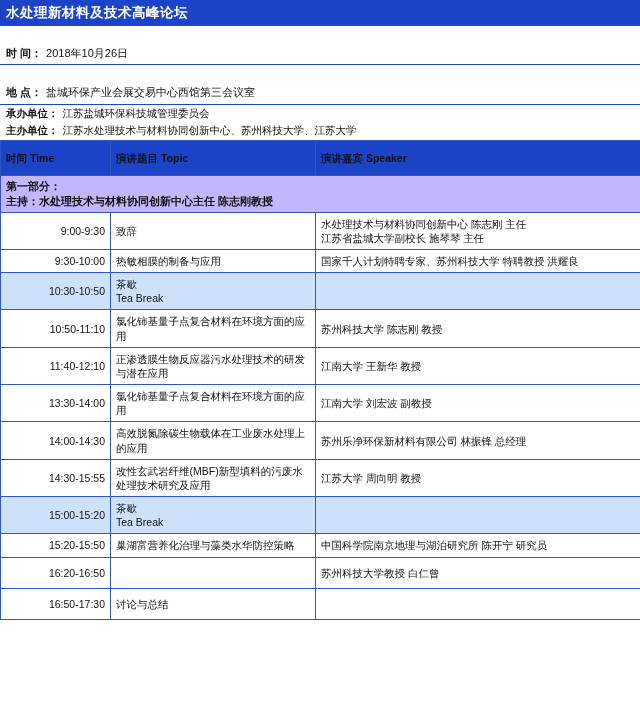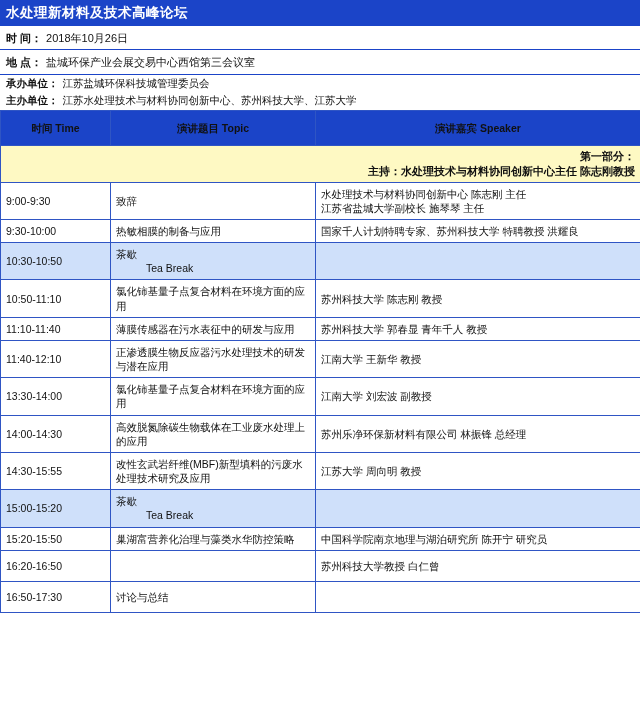--- a/index.html
+++ b/index.html
@@ -31,21 +31,21 @@
     padding-left: 6px;
     letter-spacing: 0.5px;
   }
   .meta-block {
     padding: 0;
     background: #ffffff;
   }
   .meta-row {
     font-size: 11px;
     color: #111111;
-    padding: 5px 6px 4px 6px;
+    padding: 20px 6px 4px 6px;
     line-height: 1.3;
     display: flex;
     align-items: baseline;
   }
   .meta-row .label {
     font-weight: bold;
     white-space: nowrap;
     margin-right: 4px;
   }
   .meta-row .value {
@@ -72,51 +72,51 @@
     font-size: 10.5px;
     padding: 4px 5px;
     line-height: 1.35;
     color: #111111;
   }
   thead th {
     background: #1b44c8;
     color: #ffffff;
     font-weight: bold;
     font-size: 11.5px;
-    text-align: center;
+    text-align: left;
     height: 26px;
   }
   col.c-time { width: 110px; }
   col.c-topic { width: 205px; }
   col.c-speaker { width: 325px; }
   td.time {
-    text-align: left;
+    text-align: right;
     white-space: nowrap;
   }
   td.topic, td.speaker {
     text-align: left;
   }
   tr.section td {
-    background: #fef9c3;
-    text-align: right;
+    background: #c4b5fd;
+    text-align: left;
     font-weight: bold;
     font-size: 11px;
     padding: 3px 5px;
   }
   tr.section td .line2 {
     font-weight: bold;
   }
   tr.break td {
     background: #cfe0fa;
   }
   tr.break td.time, tr.break td.topic {
     background: #cfe0fa;
   }
   .break-cn { display: block; }
-  .break-en { display: block; margin-left: 30px; }
+  .break-en { display: block; }
   .empty-cell { height: 22px; }
 </style>
 </head>
 <body>
 
 <div class="page">
 
   <div class="title-bar">
     <span>水处理新材料及技术高峰论坛</span>
   </div>
@@ -186,25 +186,20 @@
         </td>
         <td class="speaker"></td>
       </tr>
 
       <tr>
         <td class="time">10:50-11:10</td>
         <td class="topic">氯化铈基量子点复合材料在环境方面的应用</td>
         <td class="speaker">苏州科技大学   陈志刚  教授</td>
       </tr>
 
-      <tr>
-        <td class="time">11:10-11:40</td>
-        <td class="topic">薄膜传感器在污水表征中的研发与应用</td>
-        <td class="speaker">苏州科技大学   郭春显   青年千人 教授</td>
-      </tr>
 
       <tr>
         <td class="time">11:40-12:10</td>
         <td class="topic">正渗透膜生物反应器污水处理技术的研发与潜在应用</td>
         <td class="speaker">江南大学   王新华 教授</td>
       </tr>
 
 
       <tr>
         <td class="time">13:30-14:00</td>

